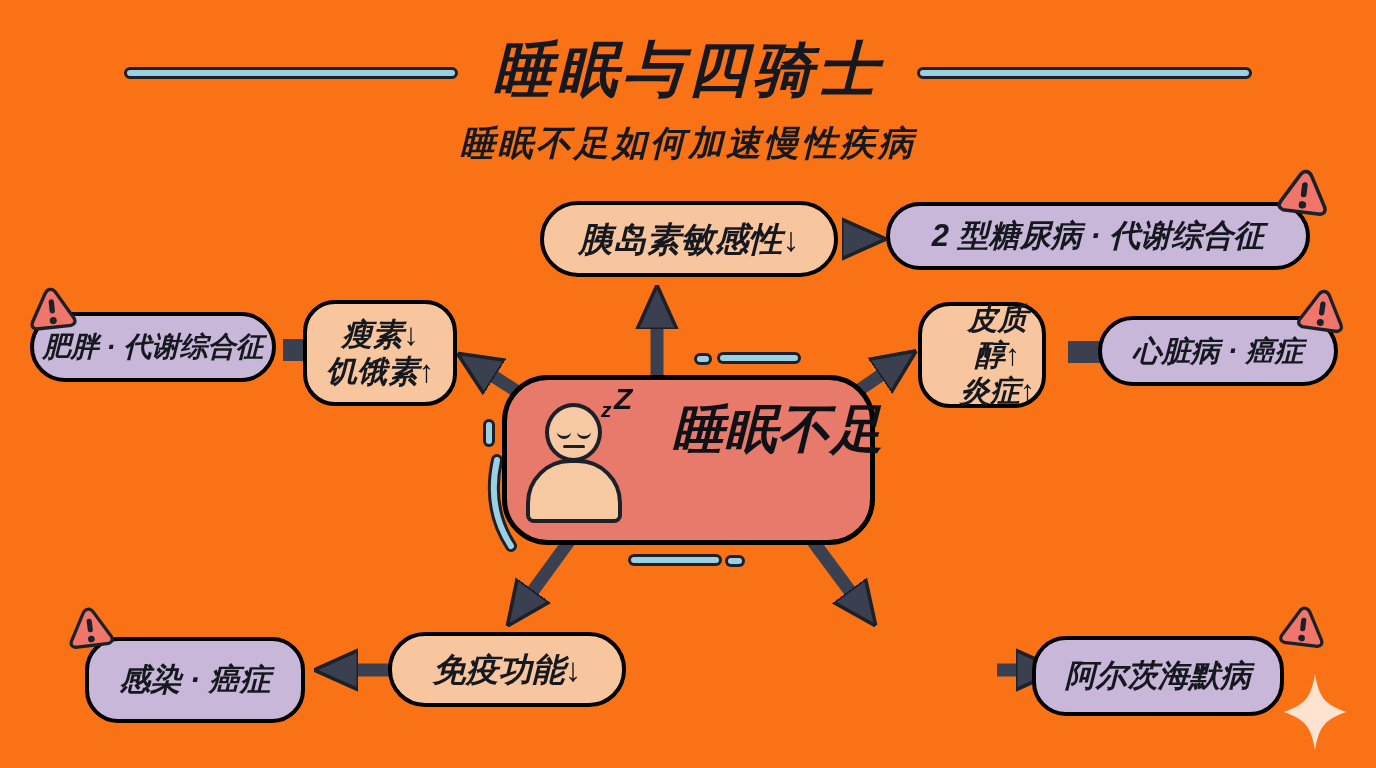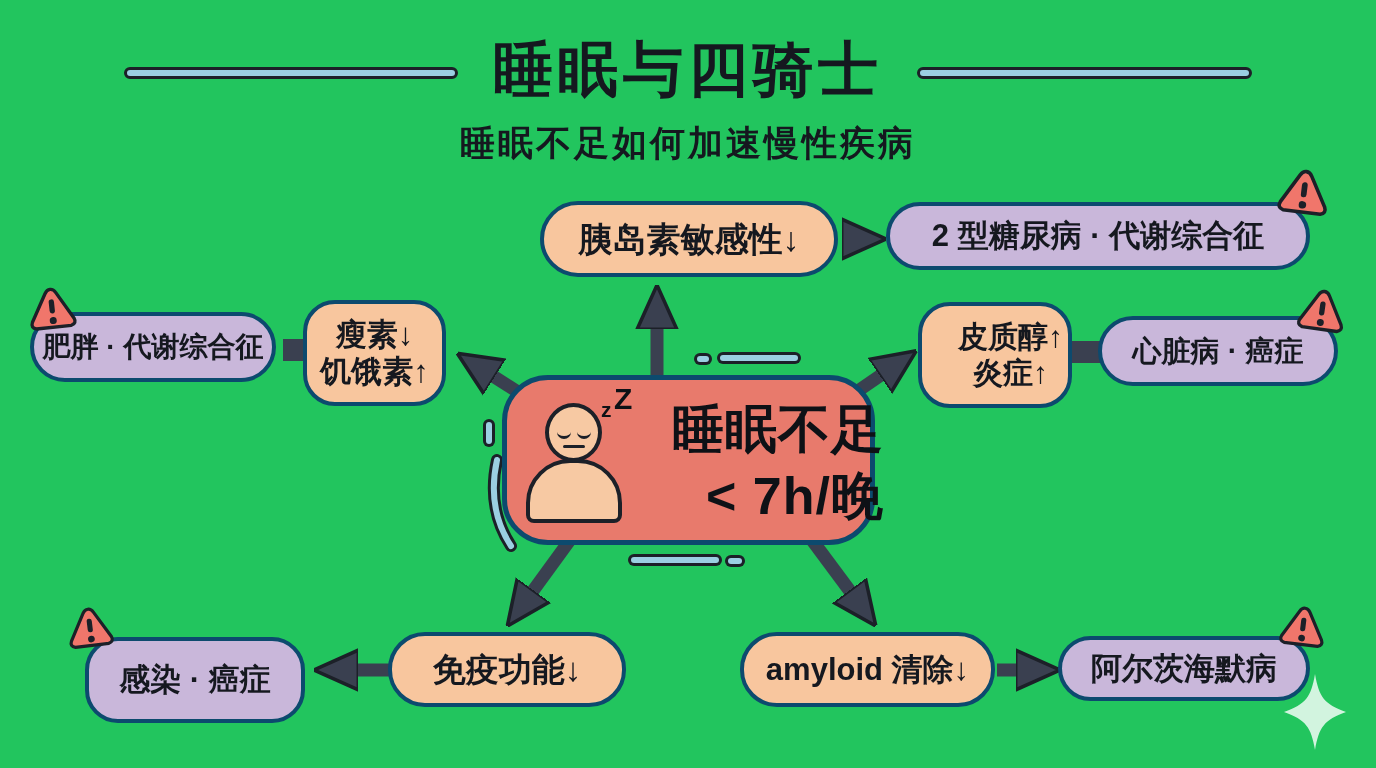--- a/index.html
+++ b/index.html
@@ -4,23 +4,24 @@
 <style>
   html, body { margin: 0; padding: 0; }
   body {
     font-family: "Liberation Sans", "DejaVu Sans", sans-serif;
     background: #e8e0cc;
   }
   .canvas {
     position: relative;
     width: 1376px;
     height: 768px;
-    background: #22c55e;
+    background: #f97316;
     overflow: hidden;
     color: #15181f;
+    font-style: italic;
   }
   
   .title {
     position: absolute;
     left: 0; right: 0; top: 30px;
     text-align: center;
     font-size: 60px;
     font-weight: 900;
     letter-spacing: 5px;
     color: #15181f;
@@ -45,43 +46,43 @@
     border-radius: 9px;
     box-sizing: border-box;
   }
   .title-line.left  { left: 124px; width: 334px; }
   .title-line.right { left: 917px; width: 335px; }
 
   
   .box {
     position: absolute;
     box-sizing: border-box;
-    border: 4px solid #0c4a6e;
+    border: 4px solid #000000;
     display: flex;
     flex-direction: column;
     align-items: center;
     justify-content: center;
     text-align: center;
     font-weight: 800;
     line-height: 1.2;
     color: #15181f;
   }
   .mech    { background: #f8c69e; }
   .disease { background: #c9b7da; text-align: center; }
 
   .box-insulin   { left: 540px; top: 201px; width: 298px; height: 76px; border-radius: 38px; font-size: 34px; }
   .box-diabetes  { left: 886px; top: 202px; width: 424px; height: 68px; border-radius: 34px; font-size: 31px; }
-  .box-leptin    { left: 303px; top: 300px; width: 143px; height: 106px; border-radius: 32px; font-size: 31px; }
+  .box-leptin    { left: 303px; top: 300px; width: 154px; height: 106px; border-radius: 32px; font-size: 31px; }
   .box-obesity   { left:  30px; top: 312px; width: 246px; height: 70px;  border-radius: 35px; font-size: 28px; }
-  .box-cortisol  { left: 918px; top: 302px; width: 154px; height: 106px; border-radius: 32px; font-size: 30px; padding-left: 31px; }
+  .box-cortisol  { left: 918px; top: 302px; width: 128px; height: 106px; border-radius: 32px; font-size: 30px; padding-left: 31px; }
   .box-heart     { left: 1098px; top: 316px; width: 240px; height: 70px; border-radius: 35px; font-size: 29px; }
   .box-immune    { left: 388px; top: 632px; width: 238px; height: 75px;  border-radius: 37px; font-size: 33px; }
   .box-infection { left:  85px; top: 637px; width: 220px; height: 86px;  border-radius: 33px; font-size: 31px; }
   .box-amyloid   { left: 740px; top: 632px; width: 255px; height: 75px;  border-radius: 37px; font-size: 31px; }
-  .box-alzheimer { left: 1058px; top: 636px; width: 252px; height: 65px; border-radius: 34px; font-size: 31px; }
+  .box-alzheimer { left: 1032px; top: 636px; width: 252px; height: 80px; border-radius: 34px; font-size: 31px; }
 
   
   .center-box {
     left: 502px; top: 375px; width: 373px; height: 170px;
     background: #e87a6c;
     border-width: 5px;
     border-radius: 46px;
   }
   .center-text {
     position: absolute;
@@ -206,21 +207,20 @@
   <div class="person-body"></div>
   <div class="person-head">
     <div class="eye left"></div>
     <div class="eye right"></div>
     <div class="mouth"></div>
   </div>
   <span class="zz z-small">z</span>
   <span class="zz z-large">Z</span>
   <div class="center-text">
     <div>睡眠不足</div>
-    <div>&lt; 7h/晚</div>
   </div>
 
   <div class="box mech box-insulin">
     <span>胰岛素敏感性↓</span>
   </div>
   <div class="box disease box-diabetes">
     <span>2 型糖尿病 · 代谢综合征</span>
   </div>
 
   <div class="box mech box-leptin">
@@ -239,23 +239,20 @@
     <span>免疫功能↓</span>
   </div>
 
   <div class="box disease box-heart">
     <span>心脏病 · 癌症</span>
   </div>
   <div class="box disease box-infection">
     <span>感染 · 癌症</span>
   </div>
 
-  <div class="box mech box-amyloid">
-    <span>amyloid 清除↓</span>
-  </div>
   <div class="box disease box-alzheimer">
     <span>阿尔茨海默病</span>
   </div>
 
   <svg class="warning warn-diabetes" viewBox="0 0 60 56">
     <path d="M30 5 Q34 5 36.5 9.5 L55 42 Q58 48.5 51 50.5 L9 50.5 Q2 48.5 5 42 L23.5 9.5 Q26 5 30 5 Z" fill="#f0766b" stroke="#1c2028" stroke-width="4" stroke-linejoin="round"></path>
     <rect x="26.8" y="17" width="6.4" height="17" rx="3.2" fill="#1c2028"></rect>
     <circle cx="30" cy="42.5" r="4.2" fill="#1c2028"></circle>
   </svg>
   <svg class="warning warn-obesity" viewBox="0 0 60 56">

